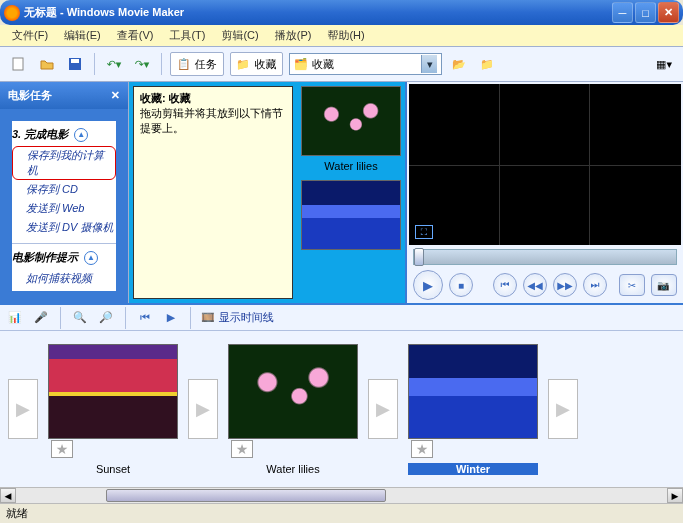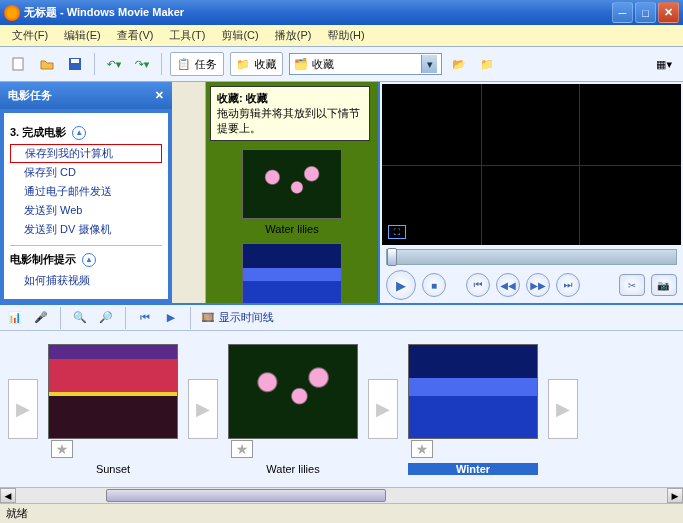--- a/index.html
+++ b/index.html
@@ -1,19 +1,19 @@
 <!DOCTYPE html>
 <html><head>
 <meta charset="utf-8">
 <style>
 * { margin: 0; padding: 0; box-sizing: border-box; font-family: "Microsoft YaHei", Arial, sans-serif; font-size: 11px; }
 body { width: 683px; height: 523px; background: #ece9d8; overflow: hidden; display: flex; flex-direction: column; }
 
 
-.titlebar { height: 25px; background: linear-gradient(#4a8ae0, #2a6ad0, #1a5ac0); display: flex; align-items: center; color: #fff; padding: 0 4px; }
+.titlebar { height: 25px; background: linear-gradient(#4a8ae0, #2a6ad0, #1a5ac0); display: flex; align-items: center; color: #fff; padding: 0 4px; border-radius: 10px; }
 .titlebar .icon { width: 16px; height: 16px; background: radial-gradient(circle, #ffa500 40%, #ff6600 70%); border-radius: 50%; margin-right: 4px; }
 .titlebar .title { flex: 1; font-weight: bold; }
 .winbtns { display: flex; gap: 2px; }
 .winbtn { width: 21px; height: 21px; border: 1px solid #fff4; border-radius: 3px; display: flex; align-items: center; justify-content: center; color: #fff; font-weight: bold; cursor: pointer; }
 .winbtn.min, .winbtn.max { background: linear-gradient(#5a9af0, #3a7ad0); }
 .winbtn.close { background: linear-gradient(#e07050, #c04020); }
 
 
 .menubar { height: 22px; background: #fef9c3; border-bottom: 1px solid #a0b0d0; display: flex; align-items: center; padding: 0 6px; gap: 4px; }
 .menuitem { padding: 2px 6px; color: #333; cursor: pointer; }
@@ -30,29 +30,29 @@
 .toolbar .dropdown .dd-text { flex: 1; }
 .toolbar .dropdown .dd-arrow { width: 16px; height: 18px; background: linear-gradient(#cde, #9bd); display: flex; align-items: center; justify-content: center; color: #234; border-left: 1px solid #7a9ac0; }
 
 
 .main { flex: 1; display: flex; overflow: hidden; }
 
 
 .taskpane { width: 172px; background: #3a7bd5; color: #fff; display: flex; flex-direction: column; }
 .taskpane .tp-header { background: linear-gradient(#4a8be5, #2a6bc5); padding: 6px 8px; font-weight: bold; display: flex; align-items: center; justify-content: space-between; }
 .taskpane .tp-header .close { cursor: pointer; }
-.taskpane .tp-body { background: #fff; margin: 4px; padding: 6px; color: #1a3a7a; flex: 1; overflow: hidden; }
+.taskpane .tp-body { background: #fff; margin: 12px; color: #1a3a7a; flex: 1; overflow: hidden; font-style: italic; }
 .tp-body .section-title { font-weight: bold; color: #000; margin: 6px 0 4px; display: flex; align-items: center; gap: 6px; }
 .tp-body .section-title .circ { width: 14px; height: 14px; border: 1px solid #3a7bd5; border-radius: 50%; display: inline-flex; align-items: center; justify-content: center; font-size: 8px; color: #3a7bd5; background: #fff; }
-.tp-body .task-link { color: #1a3a9a; padding: 2px 0 2px 14px; cursor: pointer; }
+.tp-body .task-link { color: #1a3a9a; padding: 2px 0 2px 14px; cursor: pointer; border-radius: 6px; }
 .tp-body .task-link.highlight { border: 1px solid #d00; padding: 1px 2px 1px 14px; position: relative; }
 .tp-body .sep { height: 1px; background: #b0c0e0; margin: 6px 0; }
 
 
-.collpane { flex: 1; background: #4d7c0f; display: flex; flex-direction: column; border-left: 1px solid #a0b0d0; margin-left: 33px; }
+.collpane { flex: 1; background: #0ea5e9; display: flex; flex-direction: row; border-left: 1px solid #a0b0d0; }
 .collpane .tooltip { background: #ffffe1; border: 1px solid #333; padding: 4px 6px; font-size: 11px; width: 160px; position: relative; margin: 4px; }
 .coll-items { flex: 1; overflow: auto; padding: 4px; }
 .coll-item { text-align: center; margin-bottom: 8px; }
 .coll-thumb { width: 100px; height: 70px; margin: 0 auto 4px; border: 1px solid #666; }
 .coll-thumb.lilies { background: radial-gradient(circle at 30% 40%, #f8a8d8 0 8%, transparent 10%), radial-gradient(circle at 55% 55%, #f8a8d8 0 8%, transparent 10%), radial-gradient(circle at 70% 35%, #f8a8d8 0 8%, transparent 10%), #0a2a0a; }
 .coll-thumb.winter { background: linear-gradient(#0a1a6a 0 35%, #4a6af0 35% 55%, #1a3ac0 55% 100%); }
 .coll-label { color: #000; }
 
 
 .preview { width: 305px; background: #eef4ff; border-left: 2px solid #3a7bd5; display: flex; flex-direction: column; }
@@ -164,21 +164,20 @@
     <div class="tp-body">
       <div class="section-title">
         <span>3. 完成电影</span>
         <span class="circ">▲</span>
       </div>
       <div class="task-link highlight">
         <span>保存到我的计算机</span>
         
       </div>
       <div class="task-link">保存到 CD</div>
-      <div class="task-link">通过电子邮件发送</div>
       <div class="task-link">发送到 Web</div>
       <div class="task-link">发送到 DV 摄像机</div>
       <div class="sep"></div>
       <div class="section-title">
         <span>电影制作提示</span>
         <span class="circ">▲</span>
       </div>
       <div class="task-link">如何捕获视频</div>
     </div>
   </div>

